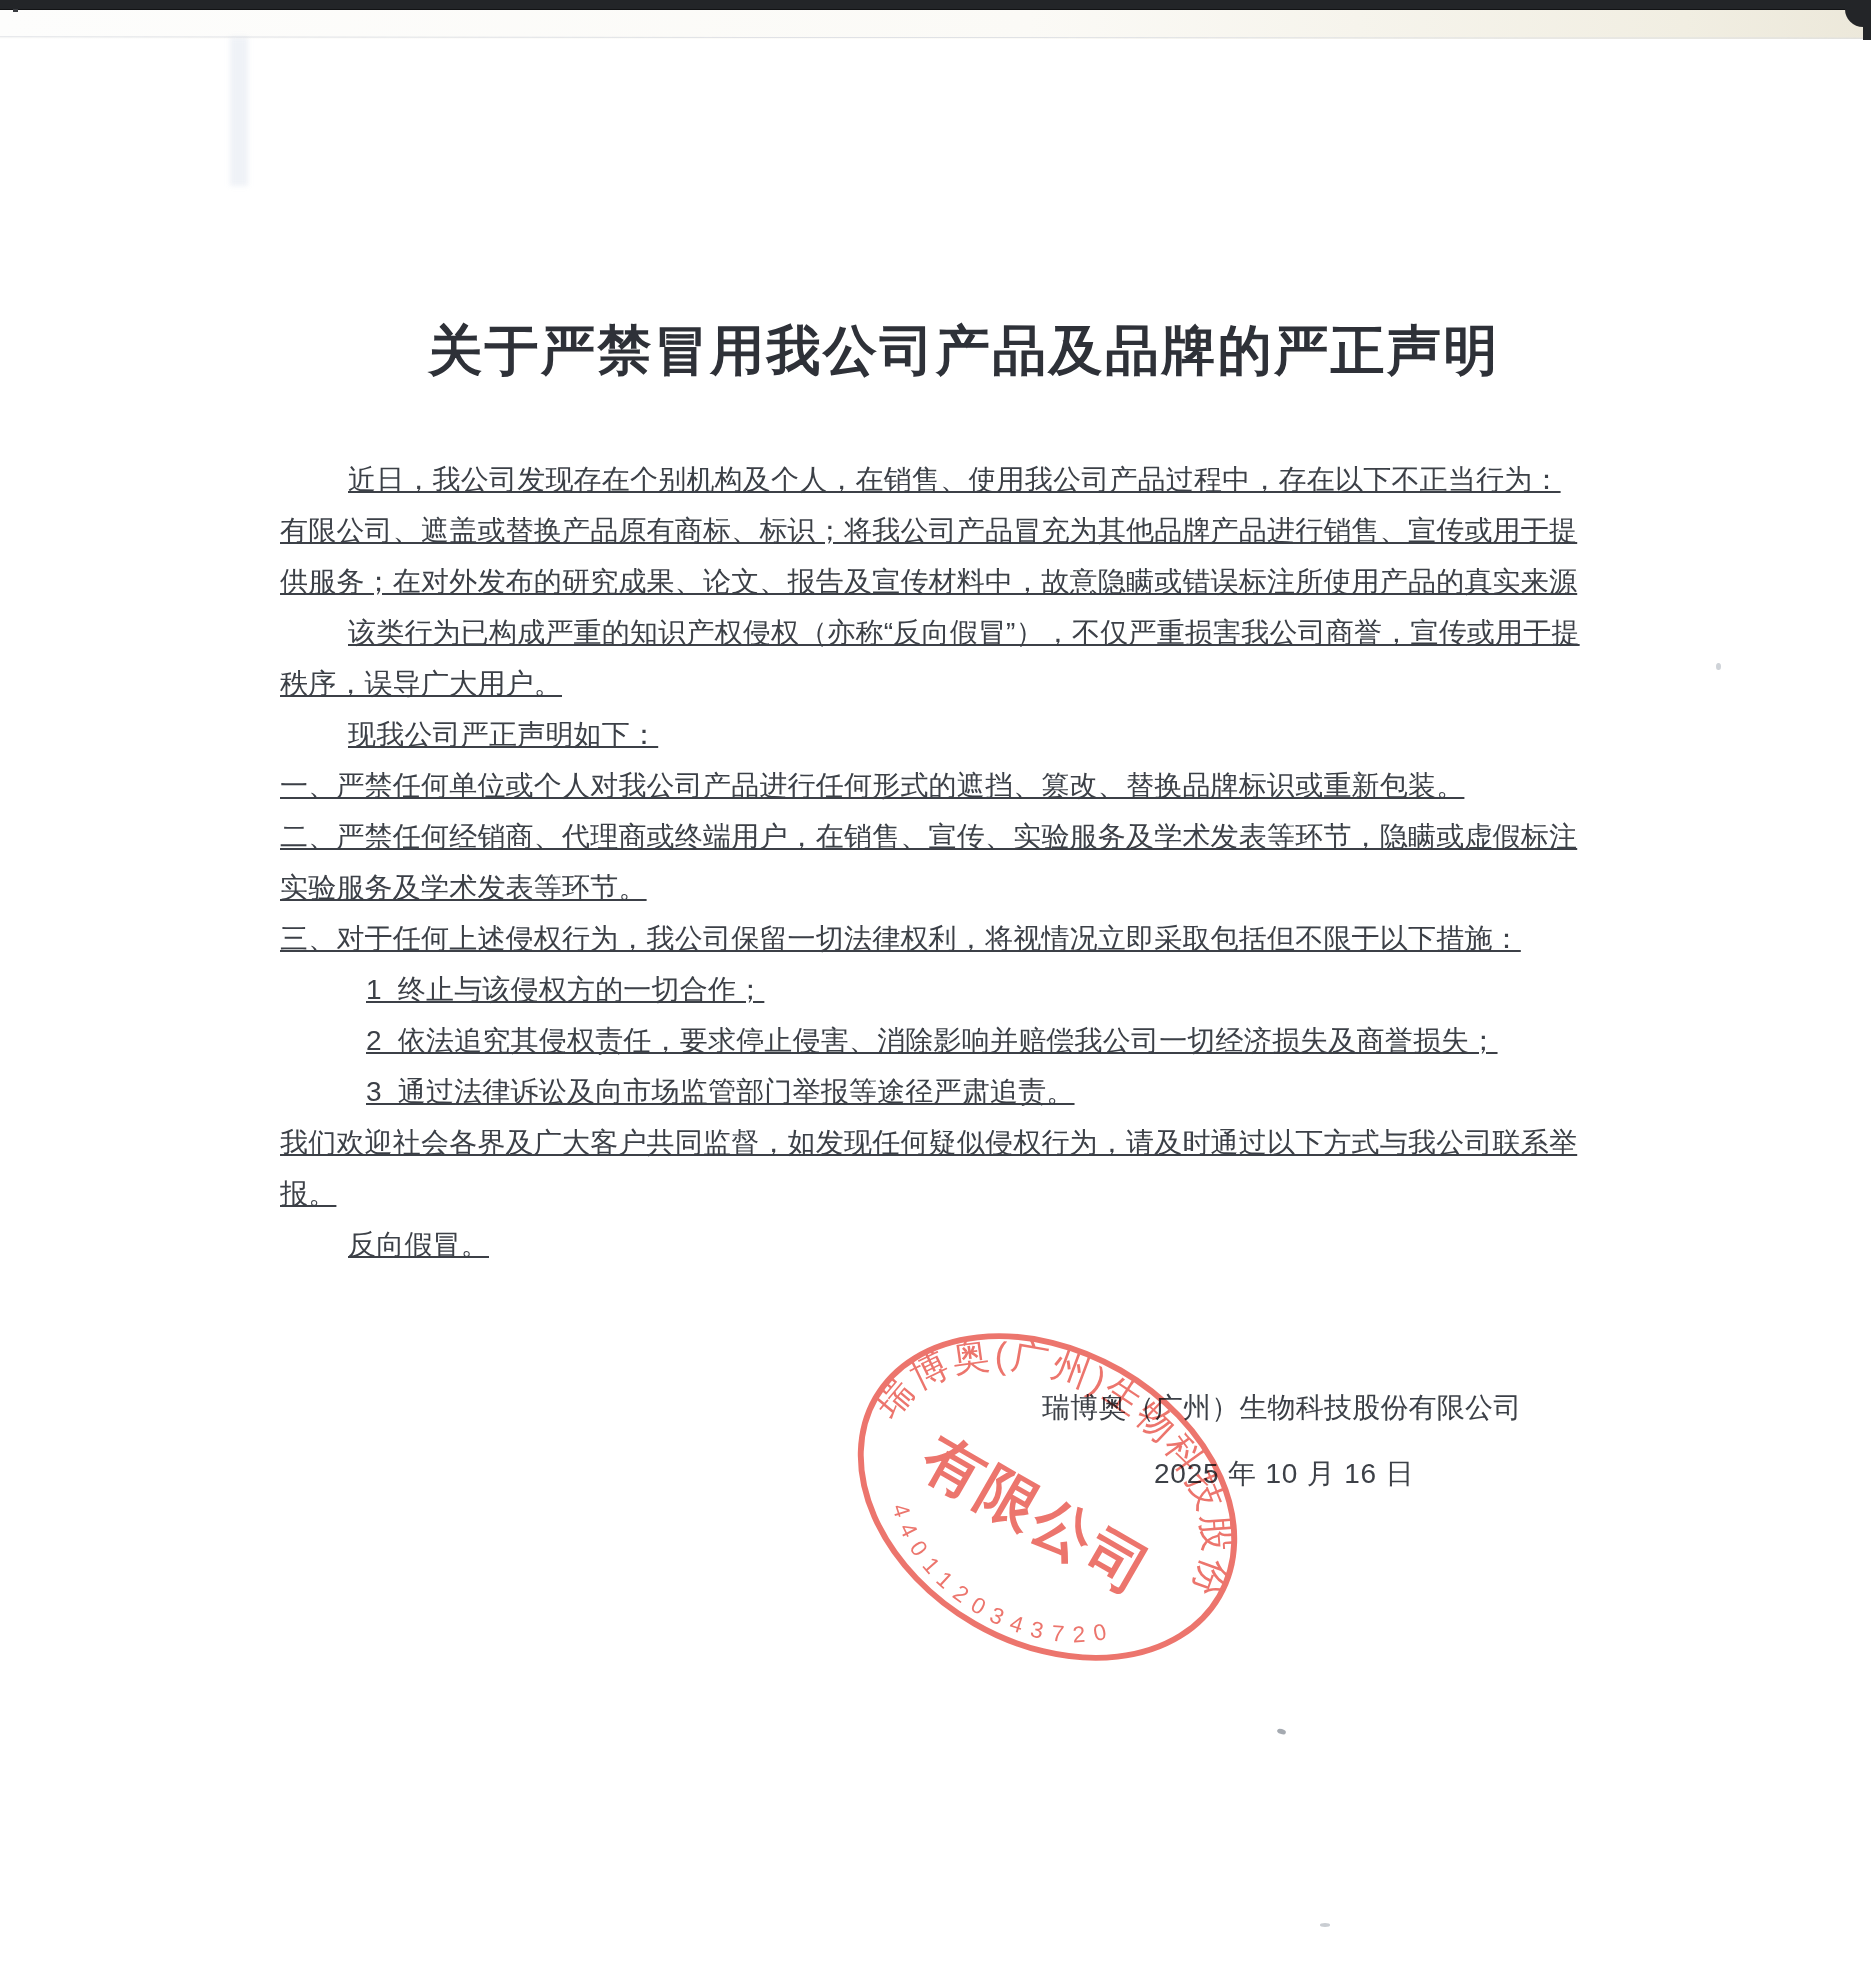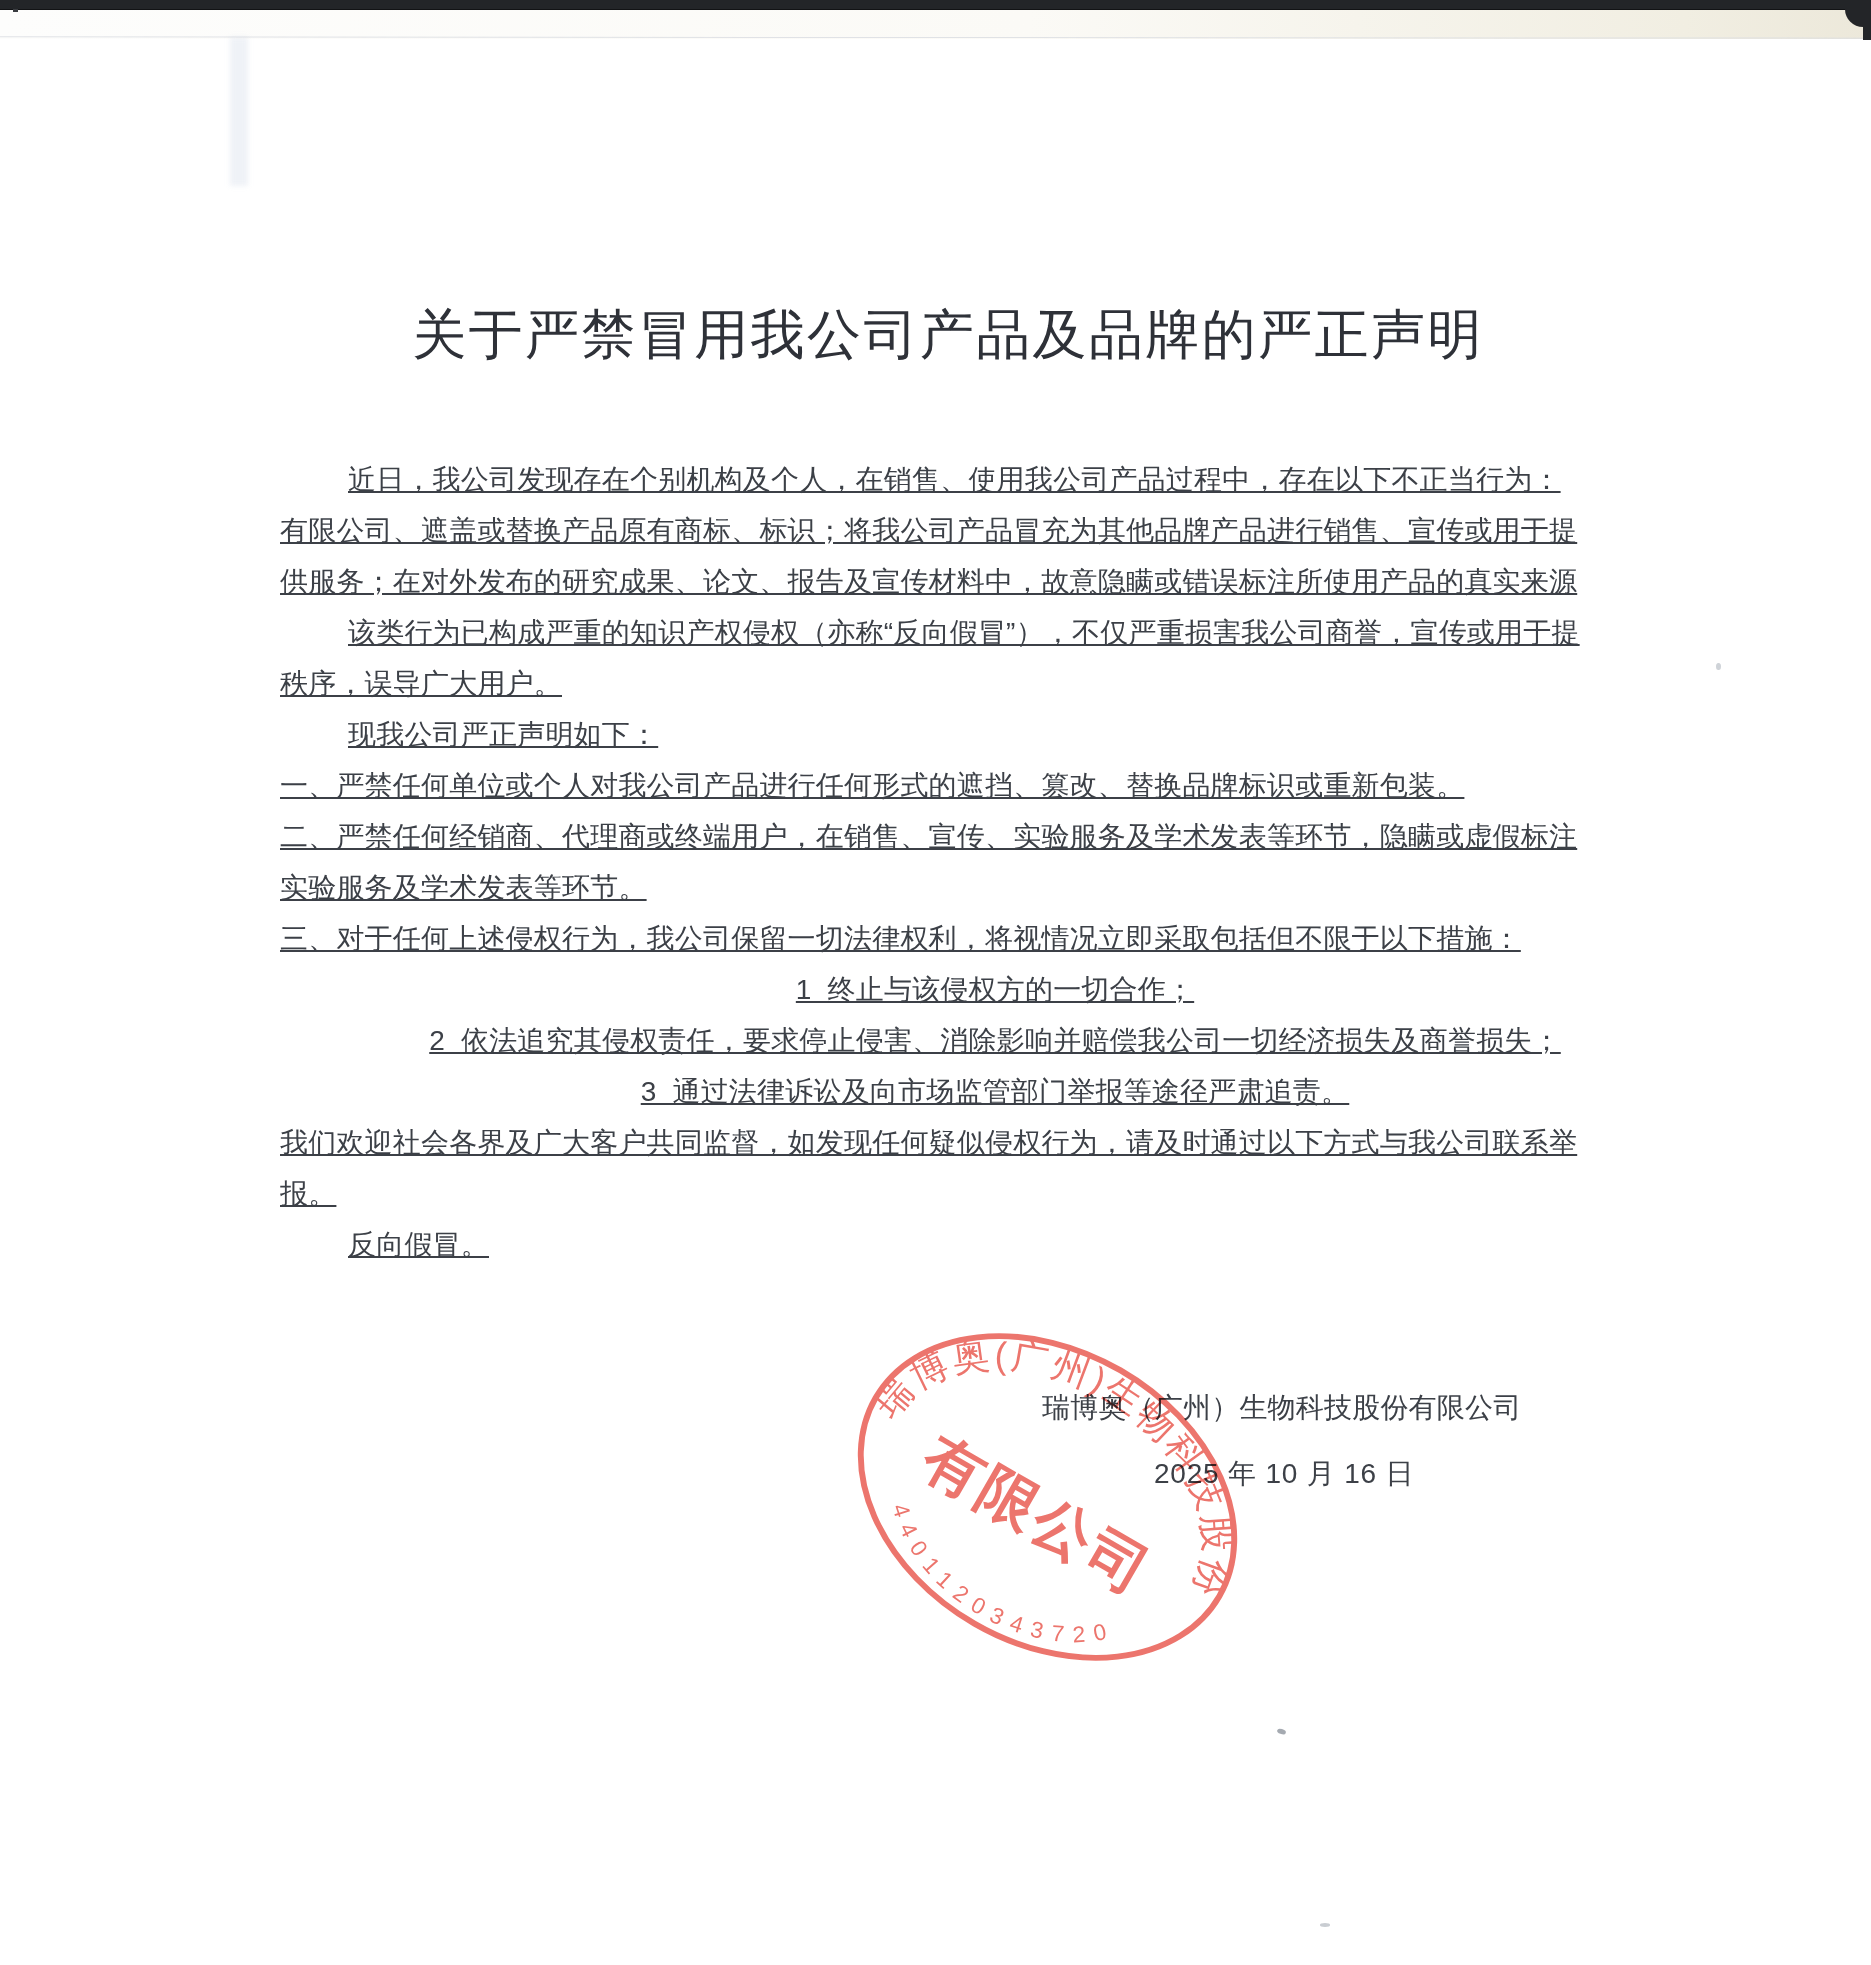--- a/index.html
+++ b/index.html
@@ -40,34 +40,34 @@
     position:absolute;top:37px;left:230px;width:17.7px;height:149px;
     background:rgba(198,210,226,0.28);filter:blur(2.4px);
   }
   .speck{position:absolute;border-radius:50%;}
   .speck1{left:1277px;top:1729px;width:8.6px;height:5.1px;background:#8f959d;opacity:.8;transform:rotate(18deg);}
   .speck2{left:1320px;top:1923px;width:10.2px;height:3.5px;background:#c9cdd2;}
   .speck5{left:1716px;top:663px;width:4.7px;height:7px;background:#cfd3d8;}
 
   
   .title{
-    position:absolute;left:280px;top:307px;width:1336px;margin:0;
-    font-size:54px;line-height:1;font-weight:400;text-align:center;
+    position:absolute;left:280px;top:307px;width:1336px;margin:16px;
+    font-size:54px;line-height:1;font-weight:700;text-align:center;
     letter-spacing:2.4px;color:#2e3138;
   }
   .body-block{
     position:absolute;left:280px;top:454px;width:1344px;
     color:#3c4047;
   }
   .line{
     height:51px;line-height:51px;font-size:28px;
     white-space:pre;letter-spacing:0.2px;text-decoration:underline;
   }
   .ind{padding-left:68px;}
-  .sub{padding-left:86px;text-align:center;}
+  .sub{padding-left:86px;}
 
   .sig-company{
     position:absolute;left:1042px;top:1394px;
     font-size:28px;line-height:1;color:#3c4047;white-space:pre;letter-spacing:0.2px;
   }
   .sig-date{
     position:absolute;left:1106px;top:1460px;
     font-size:28px;line-height:1;color:#3c4047;white-space:pre;letter-spacing:0.8px;margin-left:48px;
   }
 

